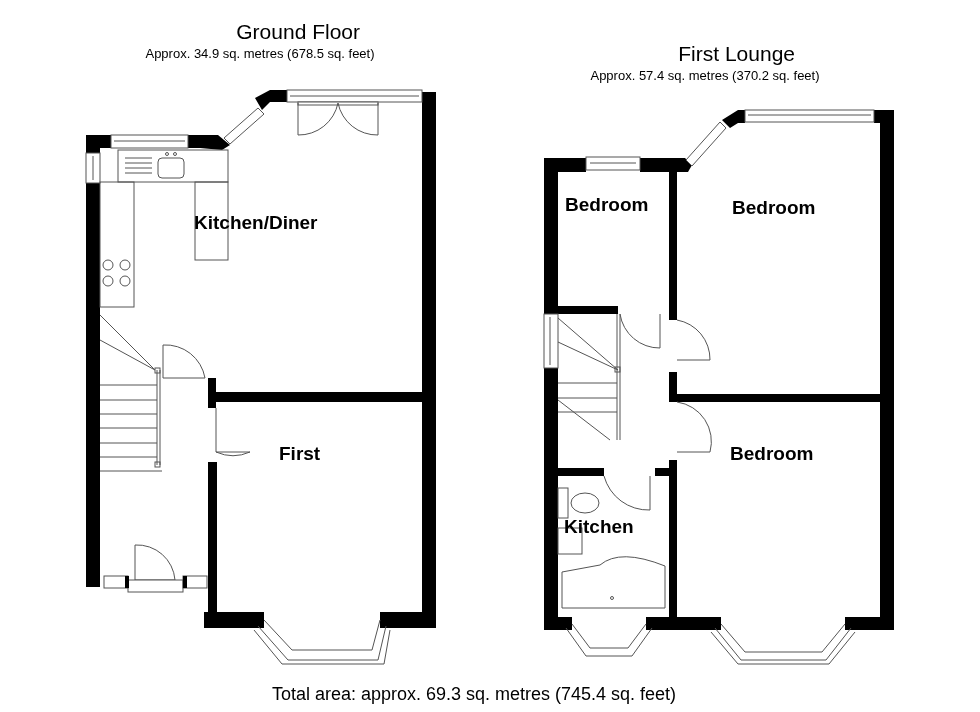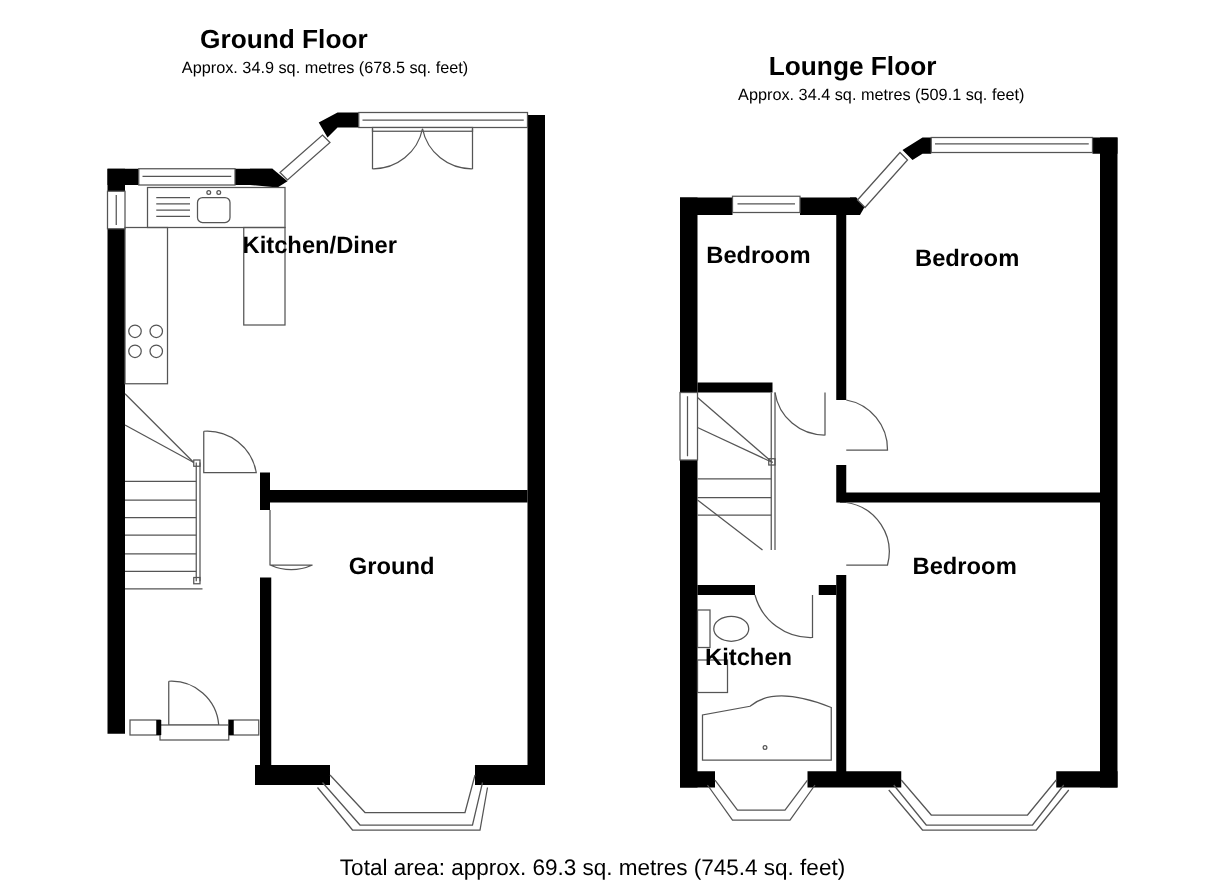--- a/index.html
+++ b/index.html
@@ -1,30 +1,30 @@
 <!DOCTYPE html>
 <html><head>
 <meta charset="utf-8">
 <style>
   html, body { margin: 0; padding: 0; background: #ffffff; }
   body { width: 980px; height: 712px; position: relative; overflow: hidden; font-family: "Liberation Sans", sans-serif; color: #000; }
-  .floor-title { position: absolute; font-weight: bold; font-size: 21px; text-align: left; white-space: nowrap; }
+  .floor-title { position: absolute; font-weight: normal; font-size: 21px; text-align: right; white-space: nowrap; }
   .floor-sub { position: absolute; font-size: 13px; text-align: center; white-space: nowrap; }
   .total { position: absolute; left: 0; width: 948px; top: 684px; text-align: center; font-size: 18px; }
   svg#plan { position: absolute; left: 0; top: 0; }
   .room-label { position: absolute; font-weight: bold; font-size: 19px; white-space: nowrap; }
 </style>
 </head>
 <body>
 
 <div class="floor-title" style="left:160px; width:200px; top:20px;">Ground Floor</div>
 <div class="floor-sub" style="left:110px; width:300px; top:46px;">Approx. 34.9 sq. metres (678.5 sq. feet)</div>
 
-<div class="floor-title" style="left:615px; width:180px; top:42px;">Lounge Floor</div>
-<div class="floor-sub" style="left:560px; width:290px; top:68px;">Approx. 34.4 sq. metres (509.1 sq. feet)</div>
+<div class="floor-title" style="left:615px; width:180px; top:42px;">First Lounge</div>
+<div class="floor-sub" style="left:560px; width:290px; top:68px;">Approx. 57.4 sq. metres (370.2 sq. feet)</div>
 
 <svg id="plan" width="980" height="712" viewBox="0 0 980 712">
   <g fill="none" stroke="#555" stroke-width="1">
 
     <g>
 
       <g fill="#000" stroke="none">
 
         <rect x="86" y="135" width="14" height="18"></rect>
         <rect x="86" y="183" width="14" height="404"></rect>
@@ -181,20 +181,20 @@
       <polyline points="572,624 590,648 628,648 646,624"></polyline>
       <polyline points="566,628 586,656 632,656 652,628"></polyline>
 
       <polyline points="721,624 745,652 822,652 845,624"></polyline>
       <polyline points="715,628 741,660 826,660 851,628"></polyline>
       <polyline points="711,632 738,664 829,664 855,632"></polyline>
     </g>
   </g>
 </svg>
 
-<div class="room-label" style="left:194px; top:186px;text-align:right;">Kitchen/Diner</div>
-<div class="room-label" style="left:279px; top:443px;">Ground</div>
+<div class="room-label" style="left:194px; top:212px;text-align:right;">Kitchen/Diner</div>
+<div class="room-label" style="left:279px; top:443px;">First</div>
 <div class="room-label" style="left:565px; top:194px;">Bedroom</div>
 <div class="room-label" style="left:732px; top:197px;">Bedroom</div>
 <div class="room-label" style="left:730px; top:443px;">Bedroom</div>
 <div class="room-label" style="left:564px; top:516px;">Kitchen</div>
 
 <div class="total">Total area: approx. 69.3 sq. metres (745.4 sq. feet)</div>
 
 </body></html>

